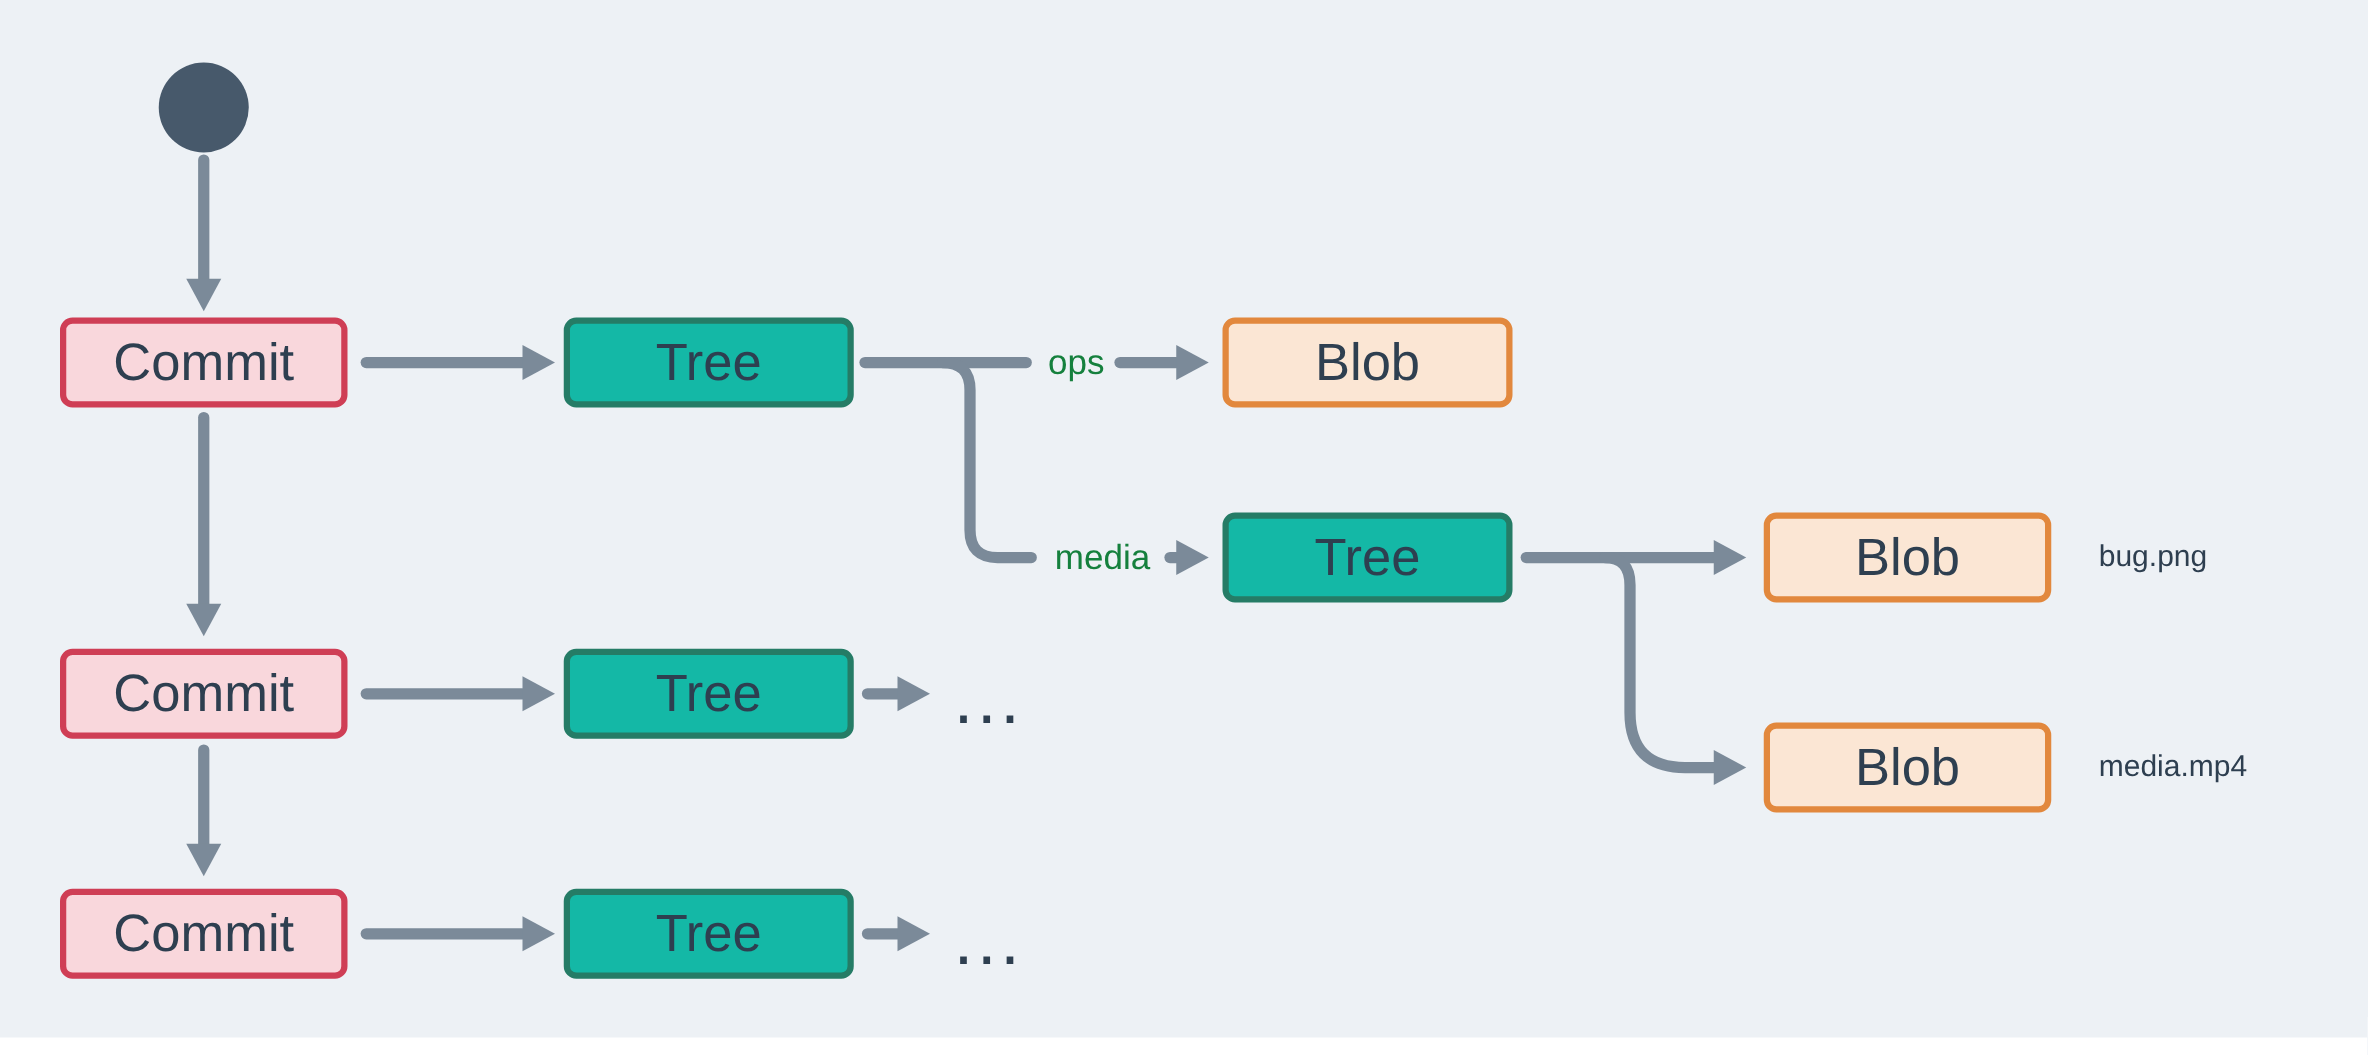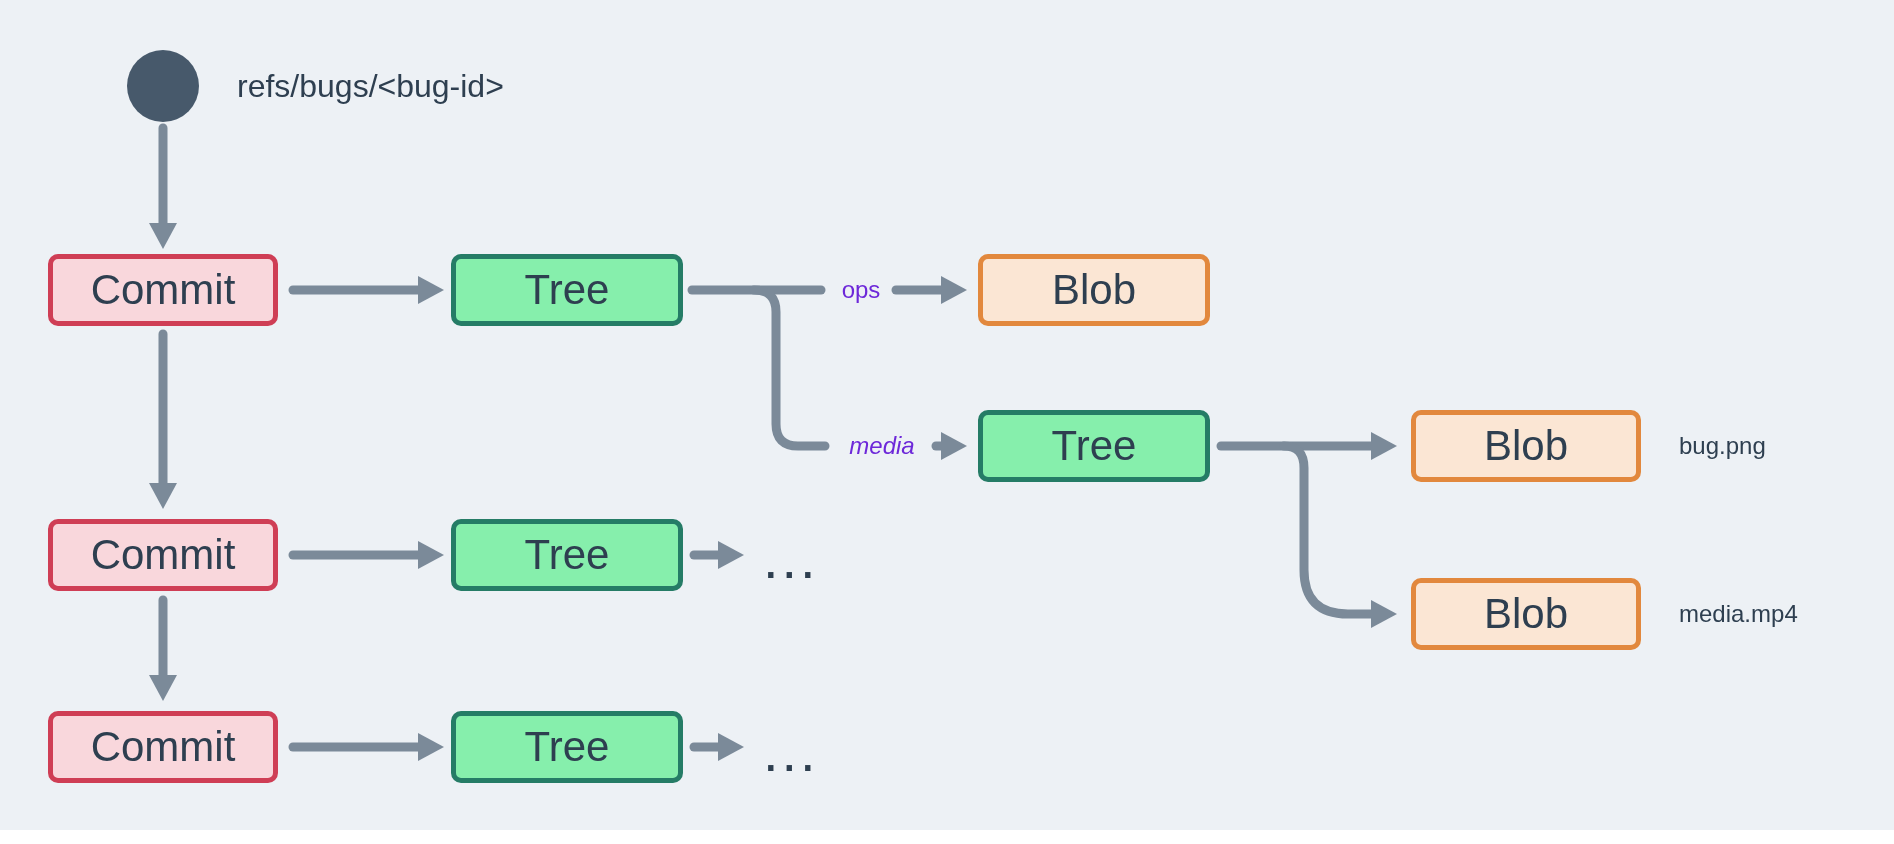--- a/index.html
+++ b/index.html
@@ -26,25 +26,25 @@
     display:flex;align-items:center;
     font-size:32px;color:#2e3f50;white-space:nowrap;
   }
   .node{
     position:absolute;box-sizing:border-box;
     display:flex;align-items:center;justify-content:center;
     border:5px solid;border-radius:10px;
     font-size:42px;color:#2e3f50;
   }
   .node.commit{background:#f9d7dc;border-color:#cf3e55;}
-  .node.tree{background:#86efac;border-color:#257c66;}
+  .node.tree{background:#14b8a6;border-color:#257c66;}
   .node.blob{background:#fbe6d4;border-color:#e2883d;}
   .edge-label{
     position:absolute;transform:translate(-50%,-50%);
-    font-size:24px;color:#6d28d9;white-space:nowrap;
+    font-size:28px;color:#15803d;white-space:nowrap;
   }
   .file-label{
     position:absolute;height:40px;display:flex;align-items:center;
     font-size:24px;color:#2e3f50;white-space:nowrap;
   }
   .ellipsis{
     position:absolute;
     font-size:56px;letter-spacing:3px;line-height:1;
     color:#2e3f50;white-space:nowrap;
   }
@@ -94,21 +94,20 @@
     <polygon class="head" points="1397,614 1371,600 1371,628"></polygon>
 
     <path class="line" d="M694 555 L719 555"></path>
     <polygon class="head" points="744,555 718,541 718,569"></polygon>
 
     <path class="line" d="M694 747 L719 747"></path>
     <polygon class="head" points="744,747 718,733 718,761"></polygon>
   </svg>
 
   <div class="ref-circle"></div>
-  <div class="ref-label">refs/bugs/&lt;bug-id&gt;</div>
 
   <div class="node commit" style="left:48px;top:254px;width:230px;height:72px;">
     <span>Commit</span>
   </div>
   <div class="node tree" style="left:451px;top:254px;width:232px;height:72px;">
     <span>Tree</span>
   </div>
   <div class="node blob" style="left:978px;top:254px;width:232px;height:72px;">
     <span>Blob</span>
   </div>
@@ -131,21 +130,21 @@
   </div>
 
   <div class="node commit" style="left:48px;top:711px;width:230px;height:72px;">
     <span>Commit</span>
   </div>
   <div class="node tree" style="left:451px;top:711px;width:232px;height:72px;">
     <span>Tree</span>
   </div>
 
   <div class="edge-label" style="left:861px;top:290px;">ops</div>
-  <div class="edge-label" style="left:882px;top:446px;font-style:italic;">media</div>
+  <div class="edge-label" style="left:882px;top:446px;">media</div>
 
   <div class="file-label" style="left:1679px;top:426px;">bug.png</div>
   <div class="file-label" style="left:1679px;top:594px;">media.mp4</div>
 
   <div class="ellipsis" style="left:763px;top:531px;">...</div>
   <div class="ellipsis" style="left:763px;top:724px;">...</div>
 
   <div class="bottom-strip"></div>
 </div>
 

